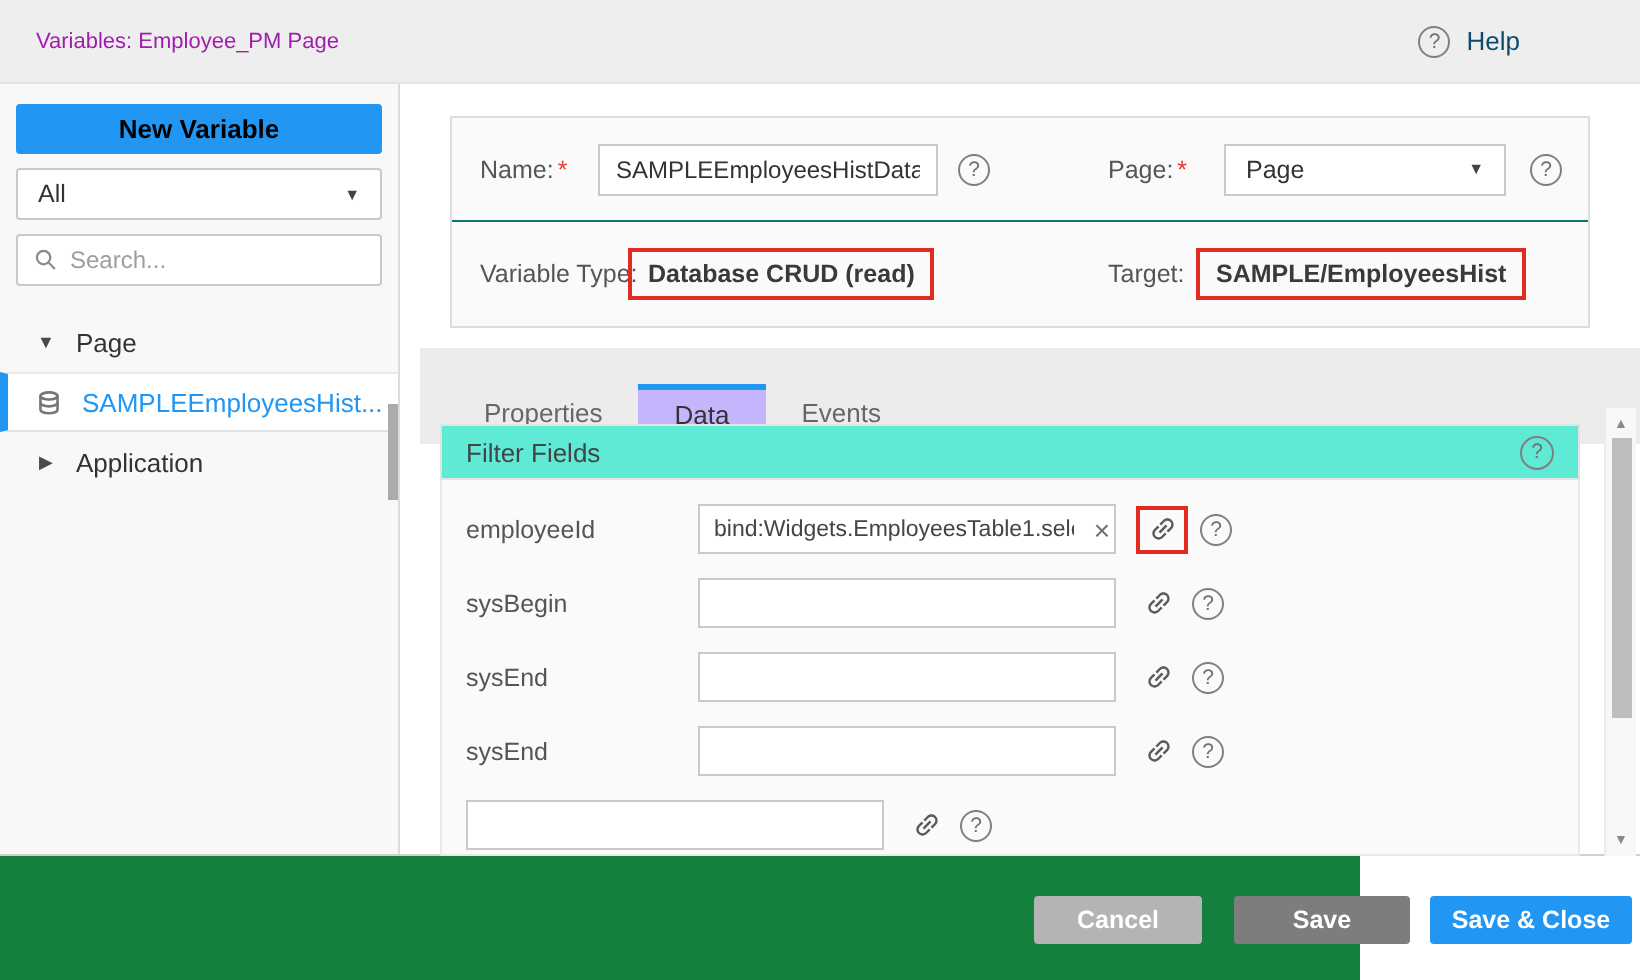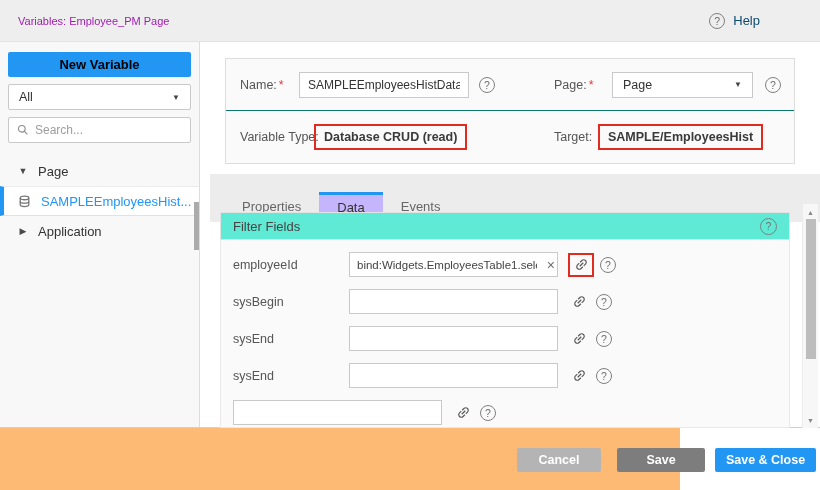--- a/index.html
+++ b/index.html
@@ -101,21 +101,21 @@
   
   .scrollbar { position:absolute; left:802px; top:162px; width:16px; height:224px;
     background:#f7f7f7; border-left:1px solid #ececec; }
   .sb-arrow { position:absolute; left:0; width:15px; height:14px; display:flex;
     align-items:center; justify-content:center; font-size:7px; color:#888; cursor:pointer; }
   .sb-arrow.up { top:1px; } .sb-arrow.down { bottom:1px; }
   .sb-thumb { position:absolute; left:3px; top:15px; width:10px; height:140px;
     background:#bdbdbd; cursor:pointer; }
 
   
-  .footer { position:absolute; left:0; top:428px; width:680px; height:62px; background:#fdba74; }
+  .footer { position:absolute; left:0; top:428px; width:680px; height:62px; background:#15803d; }
   .btn { position:absolute; top:20px; height:24px; border-radius:2px; color:#fff;
     font-size:12.5px; font-weight:bold; display:flex; align-items:center;
     justify-content:center; cursor:pointer; }
   .btn-cancel { left:517px; width:84px; background:#b4b4b4; }
   .btn-save { left:617px; width:88px; background:#7d7d7d; }
   .btn-saveclose { left:715px; width:101px; background:var(--accent); }
 </style>
 </head>
 <body>
 

